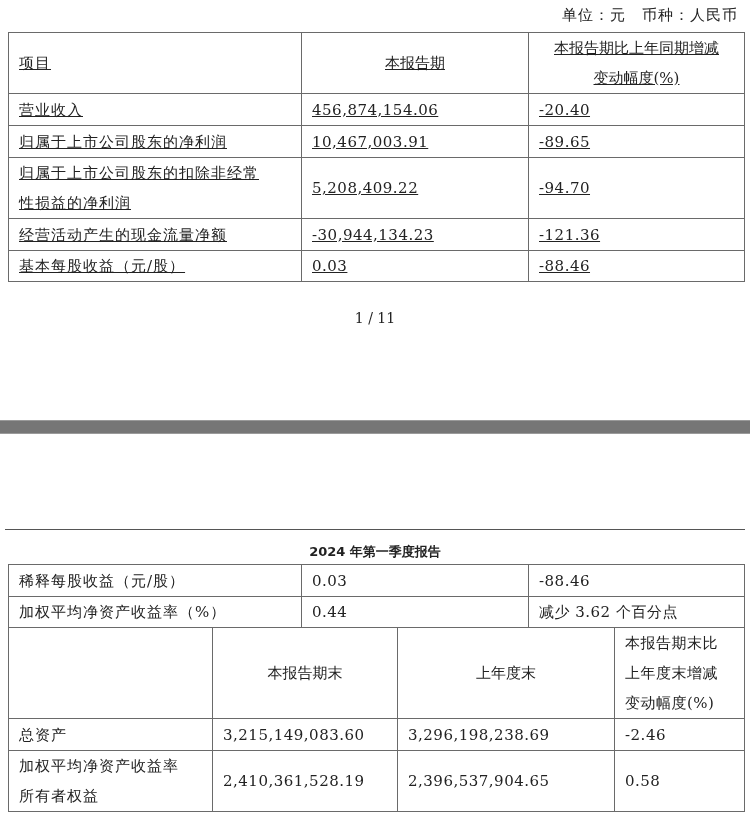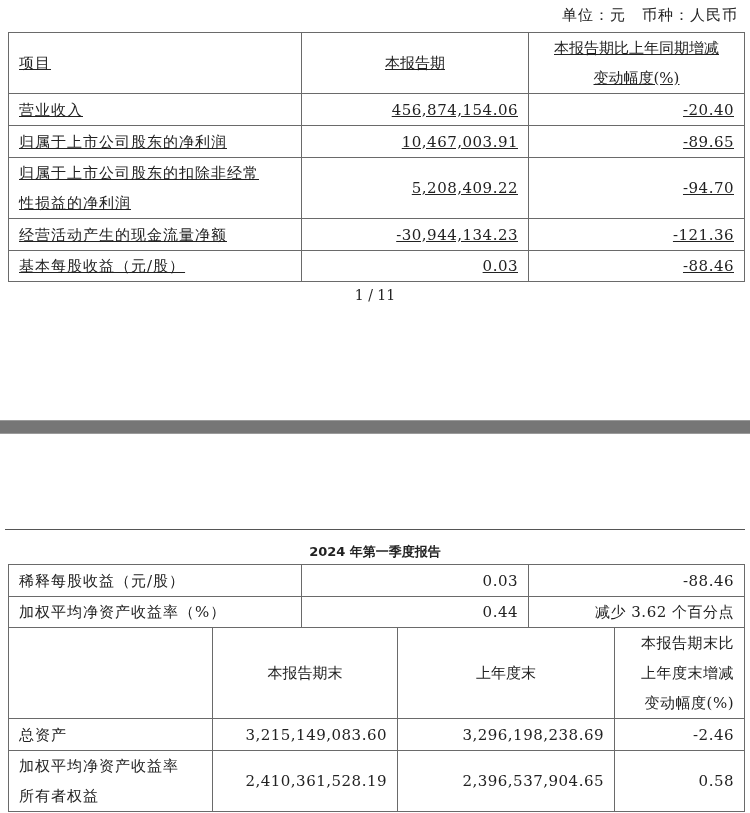--- a/index.html
+++ b/index.html
@@ -1,24 +1,24 @@
 <!DOCTYPE html>
 <html><head>
 <meta charset="utf-8">
 <style>
   html, body { margin: 0; padding: 0; background: #ffffff; }
   body { width: 750px; height: 813px; position: relative; overflow: hidden;
          font-family: "DejaVu Serif", "Liberation Serif", serif; color: #222; }
   .unit { position: absolute; top: 6px; right: 12px; font-size: 15px; letter-spacing: 1px; }
   table { position: absolute; border-collapse: collapse; table-layout: fixed; font-size: 15px; }
   td { border: 1.5px solid #6a6a6a; padding: 0 10px; line-height: 30px; vertical-align: middle; }
-  td.num { text-align: right; letter-spacing: 0.5px; }
+  td.num { text-align: left; letter-spacing: 0.5px; }
   td.ctr { text-align: center; }
   td.lbl { text-align: left; letter-spacing: 1px; }
-  .pg { position: absolute; top: 287px; left: 0; width: 750px; text-align: center; font-size: 14px; }
+  .pg { position: absolute; top: 310px; left: 0; width: 750px; text-align: center; font-size: 14px; }
   .sep { position: absolute; top: 420px; left: 0; width: 750px; height: 14px; background: #767676;
          border-top: 1px solid #9a9a9a; border-bottom: 1px solid #9a9a9a; box-sizing: border-box; }
   .doc-title { position: absolute; top: 510px; left: 0; width: 750px; text-align: center;
                font-family: "DejaVu Sans", "Liberation Sans", sans-serif; font-weight: bold; font-size: 13px; margin-top: 33px; }
   .doc-rule { position: absolute; top: 529px; left: 5px; width: 740px; height: 0; border-top: 1.5px solid #555; }
 </style>
 </head>
 <body>
 
 <div class="unit">单位：元　币种：人民币</div>

